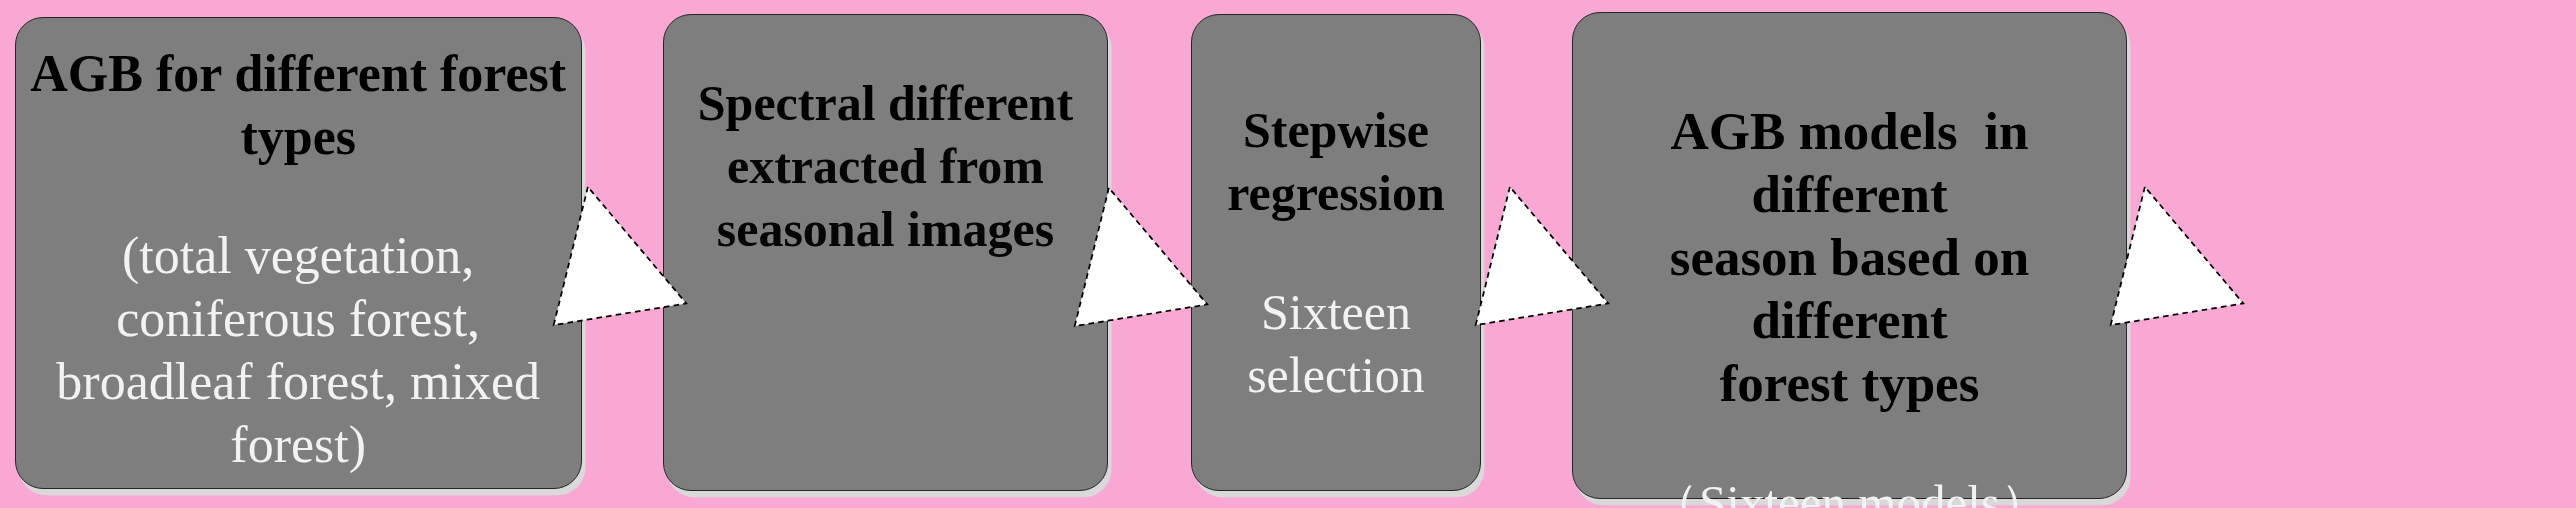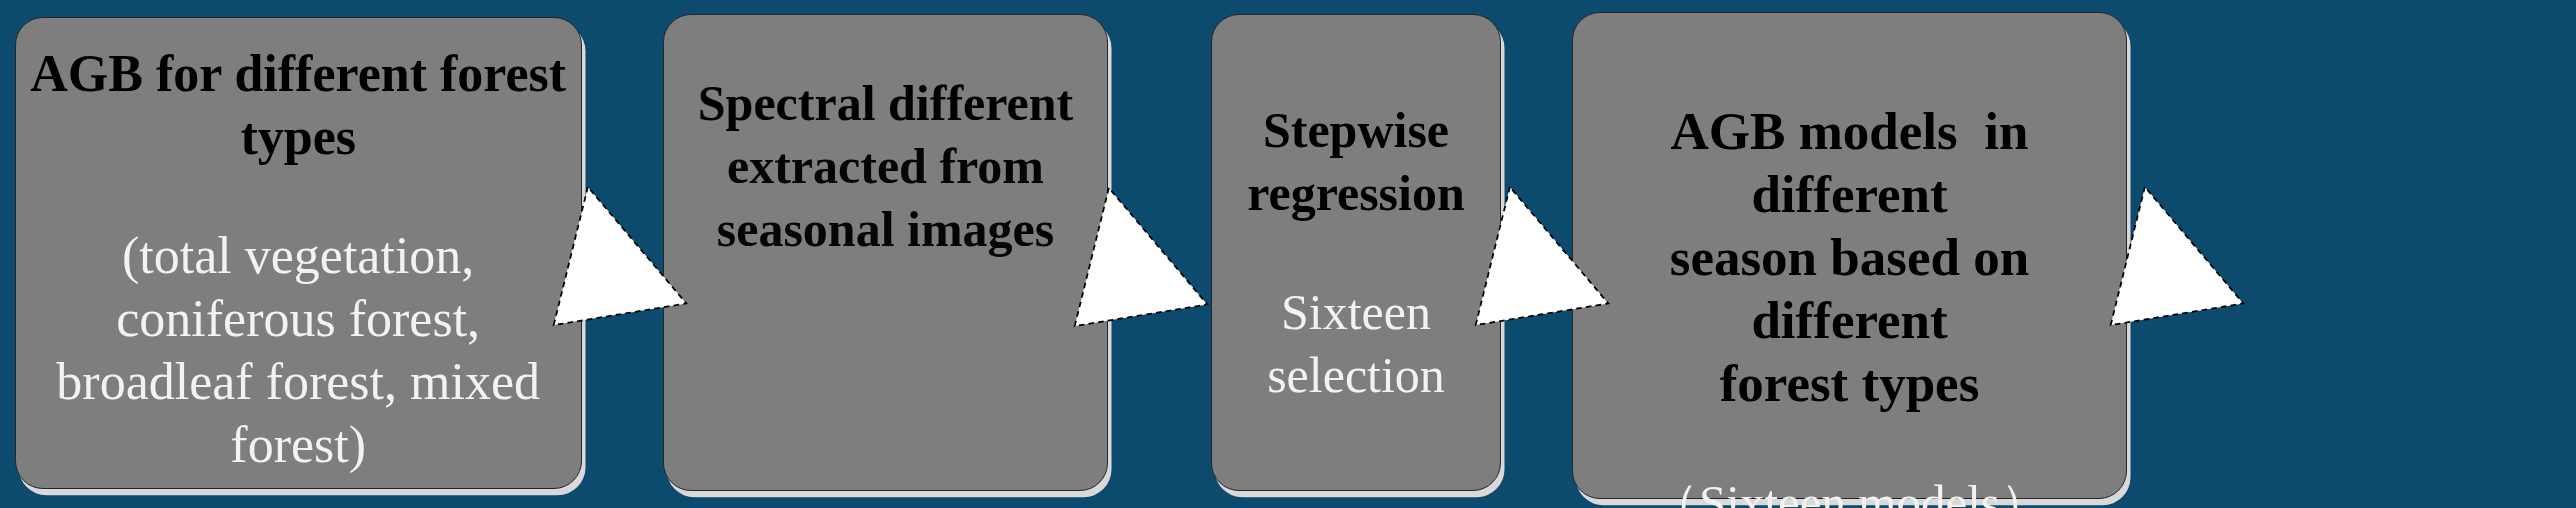--- a/index.html
+++ b/index.html
@@ -1,19 +1,19 @@
 <!DOCTYPE html>
 <html style="font-size:11px"><head>
 <meta charset="utf-8">
 <style>
   html,body{margin:0;padding:0;background:#ffffff;}
   .canvas{
     position:relative;
     width:2576px;height:508px;
-    background:#0c4a6e;
+    background:#f9a8d4;
     font-family:"Liberation Serif","DejaVu Serif",serif;
     overflow:hidden;
   }
   .box{
     position:absolute;
     background:#7e7e7e;
     border:1.4px solid #262626;
     border-radius:28px;
     box-sizing:border-box;
     box-shadow:3.5px 6.3px 0 #d9d9d9;
@@ -38,21 +38,21 @@
     white-space:pre-wrap;
     line-height:63px;
     margin-top:56px;
     font-family:Liberation Serif, serif;
   }
   
   .b1{left:14.7px;  top:17px; width:567px; height:472px; padding:24px 7px 0 7px;}
   .b1 .box-title,.b1 .box-sub,.b1 .box-note{font-size:52px;}
   .b2{left:663px; top:14px; width:445px; height:477px; padding:57px 3.5px 0 3.5px;}
   .b2 .box-title,.b2 .box-sub,.b2 .box-note{font-size:50px;}
-  .b3{left:1191px;top:14px; width:290px; height:477px; padding:84px 3.5px 0 3.5px;margin-left:20px;}
+  .b3{left:1191px;top:14px; width:290px; height:477px; padding:84px 3.5px 0 3.5px;}
   .b3 .box-title,.b3 .box-sub,.b3 .box-note{font-size:50px;}
   .b4{left:1572px;top:12px; width:555px; height:487px; padding:87px 1.4px 0 1.4px;text-align:center;}
   .b4 .box-title,.b4 .box-sub{font-size:53px;}
   .b4 .box-note{font-size:49px;}
   .b5{left:2207px;top:13.3px; width:308px; height:488px; padding:128px 2.8px 0 2.8px;}
   .b5 .box-title,.b5 .box-sub,.b5 .box-note{font-size:45px;}
   
   .arrow{
     position:absolute;
     width:134px;height:140px;

